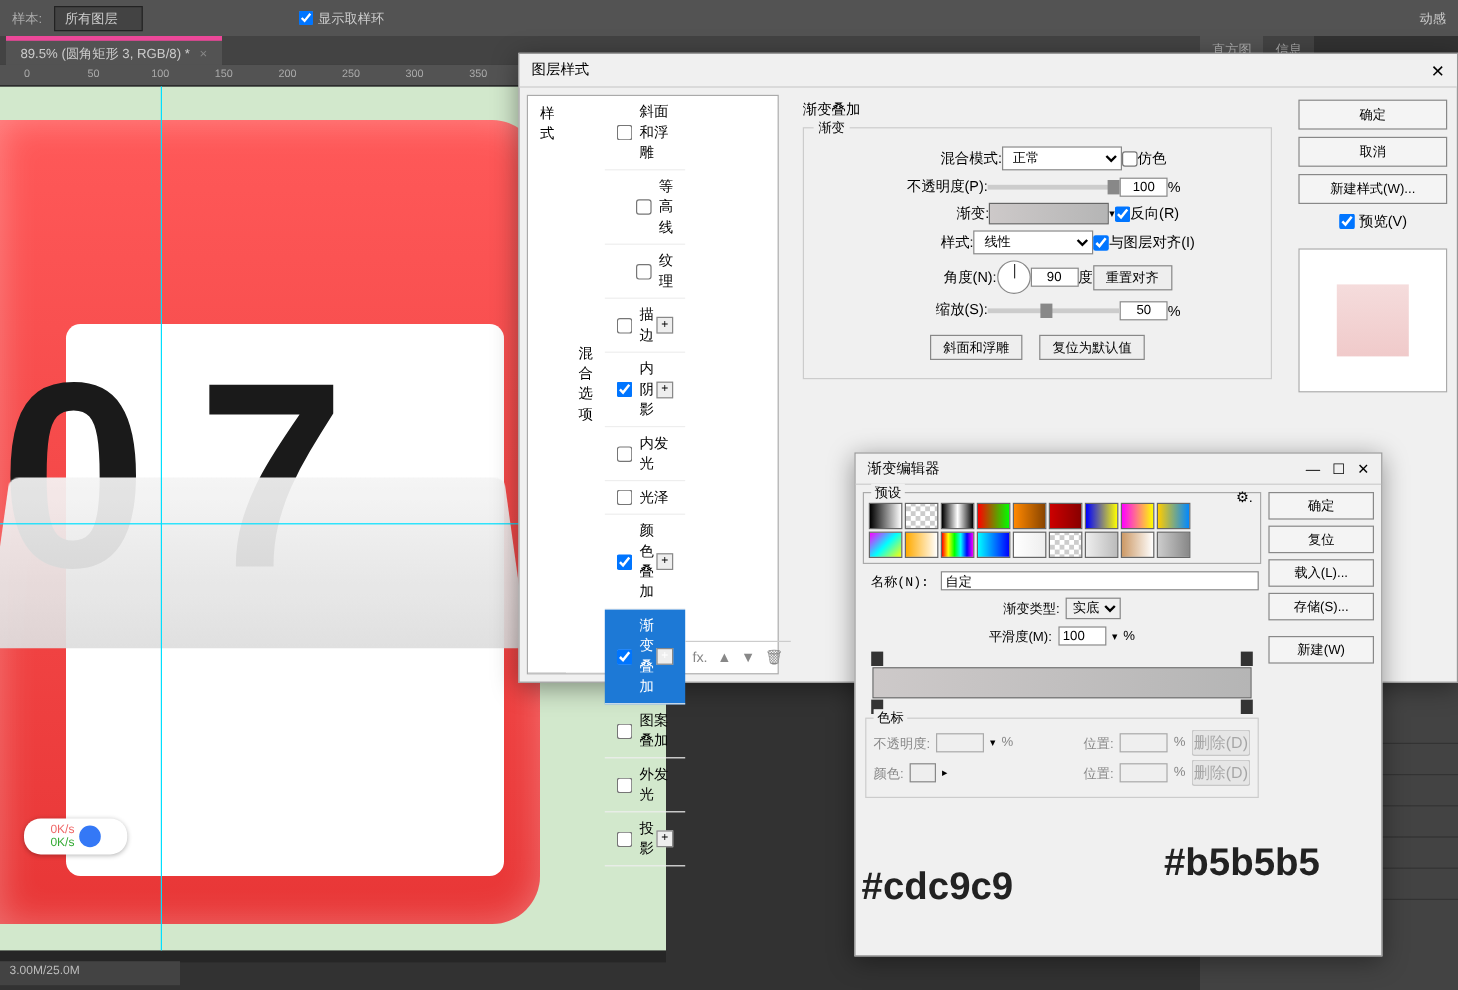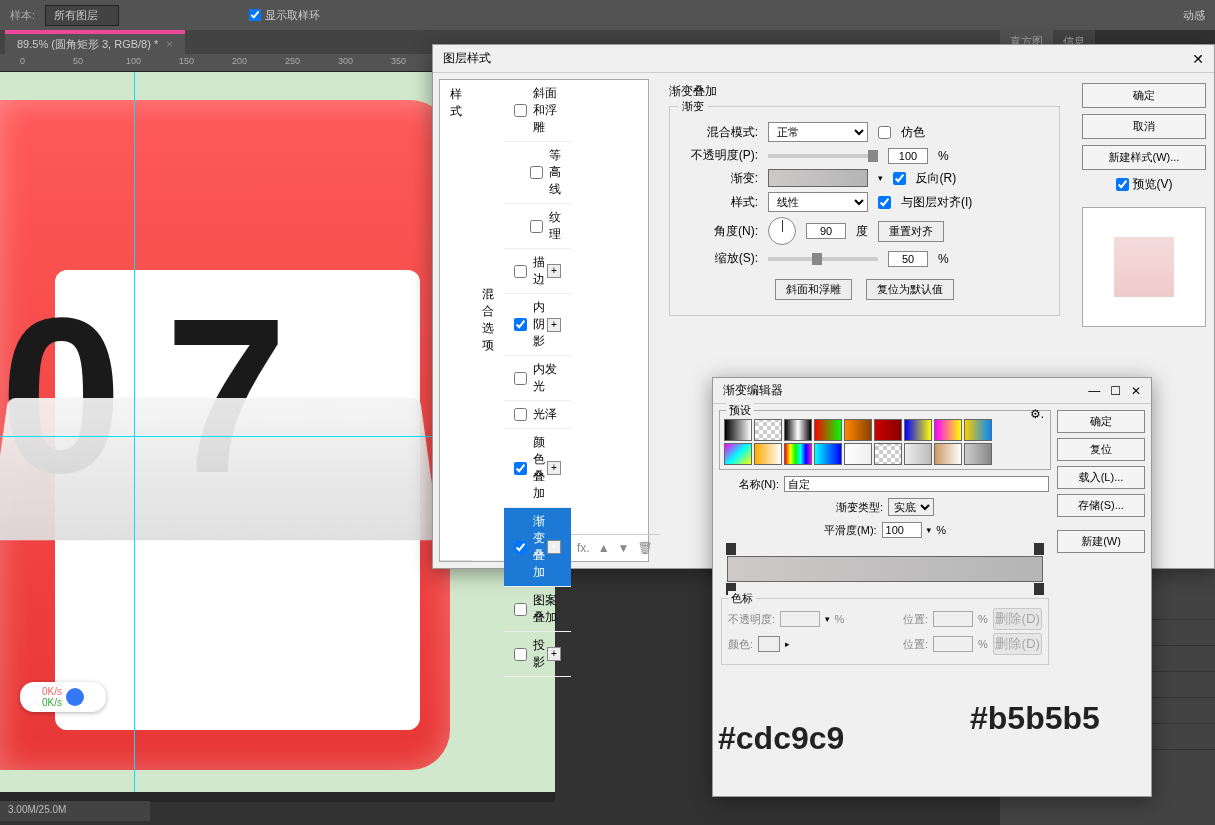--- a/index.html
+++ b/index.html
@@ -56,21 +56,21 @@
 .ls-left .style-item input[type=checkbox] { margin-right: 6px; }
 .ls-left .style-item .plus { border: 1px solid #888; width: 14px; height: 14px; font-size: 10px; text-align: center; line-height: 12px; background: #eee; }
 .ls-left .style-item .lbl { flex: 1; display: flex; align-items: center; }
 .ls-left-foot { margin-top: auto; padding: 6px; border-top: 1px solid #ccc; display: flex; gap: 8px; align-items: center; }
 .ls-left-foot .ic { color: #888; font-size: 12px; }
 
 .ls-mid { flex: 1; padding: 10px 14px; font-size: 12px; }
 .ls-mid .group-title { margin-bottom: 6px; }
 .ls-mid .fieldset { border: 1px solid #ccc; padding: 10px; position: relative; }
 .ls-mid .fieldset .legend { position: absolute; top: -8px; left: 8px; background: #f0f0f0; padding: 0 4px; font-size: 11px; }
-.ls-mid .row { display: flex; align-items: center; margin: 5px 0; gap: 10px; }
+.ls-mid .row { display: flex; align-items: center; margin: 5px 0; gap: 0; justify-content: center; }
 .ls-mid .row .lab { width: 78px; text-align: right; }
 .ls-mid .row select, .ls-mid .row .sel { border: 1px solid #888; padding: 1px 4px; font-size: 11px; background: #fff; height: 20px; }
 .ls-mid .row input[type=text] { border: 1px solid #888; width: 40px; font-size: 11px; padding: 1px 3px; text-align: center; }
 .ls-mid .slider { flex: 1; max-width: 110px; height: 4px; background: #ccc; position: relative; }
 .ls-mid .slider .thumb { position: absolute; top: -4px; width: 10px; height: 12px; background: #888; }
 .ls-mid .grad-preview { width: 100px; height: 18px; border: 1px solid #666; background: linear-gradient(90deg,#cdc9c9,#b5b5b5); }
 .ls-mid .angle-dial { width: 28px; height: 28px; border: 1px solid #888; border-radius: 50%; position: relative; background: #fff; }
 .ls-mid .angle-dial::after { content:''; position:absolute; width:1px; height:12px; background:#333; left:50%; top:2px; }
 .ls-mid .btn-small { border: 1px solid #888; background: #eee; padding: 2px 10px; font-size: 11px; }
 
@@ -87,21 +87,21 @@
 .ge-body { display: flex; padding: 6px; gap: 6px; }
 .ge-main { flex: 1; font-size: 11px; }
 .ge-right { width: 88px; display: flex; flex-direction: column; gap: 5px; }
 .ge-right .btn { border: 1px solid #888; background: #f4f4f4; padding: 3px; text-align: center; font-size: 11px; }
 .ge-presets { border: 1px solid #aaa; padding: 4px; position: relative; }
 .ge-presets .legend { position: absolute; top: -8px; left: 6px; background: #f0f0f0; padding: 0 3px; }
 .ge-presets .gear { position: absolute; top: -4px; right: 6px; font-size: 12px; }
 .preset-grid { display: grid; grid-template-columns: repeat(9, 28px); gap: 2px; margin-top: 4px; }
 .preset-grid .sw { width: 28px; height: 22px; border: 1px solid #666; }
 .ge-row { display: flex; align-items: center; gap: 5px; margin: 6px 2px; }
-.ge-row .lab { width: 58px; text-align: right; }
+.ge-row .lab { width: 58px; text-align: center; font-family: Liberation Mono, monospace; }
 .ge-row input[type=text] { border: 1px solid #888; padding: 1px 3px; font-size: 11px; }
 .ge-row select { border: 1px solid #888; font-size: 11px; padding: 1px; }
 .grad-bar-wrap { padding: 12px 8px; }
 .grad-bar { height: 26px; border: 1px solid #666; background: linear-gradient(90deg,#cdc9c9,#b5b5b5); position: relative; }
 .grad-stop { position: absolute; width: 10px; height: 12px; background: #333; bottom: -14px; }
 .grad-stop.top { bottom: auto; top: -14px; }
 .ge-stops { border: 1px solid #ccc; margin: 4px 2px; padding: 6px; position: relative; }
 .ge-stops .legend { position: absolute; top: -8px; left: 6px; background: #f0f0f0; padding: 0 3px; }
 .ge-stops .r { display: flex; align-items: center; gap: 5px; margin: 3px 0; }
 .ge-stops .r .lab2 { color: #888; }
@@ -221,20 +221,23 @@
           <div class="style-item">
             <span class="lbl"><input type="checkbox" checked="" style="">颜色叠加</span>
             <span class="plus">+</span>
           </div>
           <div class="style-item selected">
             <span class="lbl"><input type="checkbox" checked="" style="">渐变叠加</span>
             <span class="plus">+</span>
           </div>
           <div class="style-item">
             <span class="lbl"><input type="checkbox" style="">图案叠加</span>
+          </div>
+          <div class="style-item">
+            <span class="lbl"><input type="checkbox" style="">外发光</span>
           </div>
           <div class="style-item">
             <span class="lbl"><input type="checkbox" style="">投影</span>
             <span class="plus">+</span>
           </div>
         </div>
       <div class="ls-left-foot">
         <span class="ic">fx.</span>
         <span class="ic">▲</span>
         <span class="ic">▼</span>

